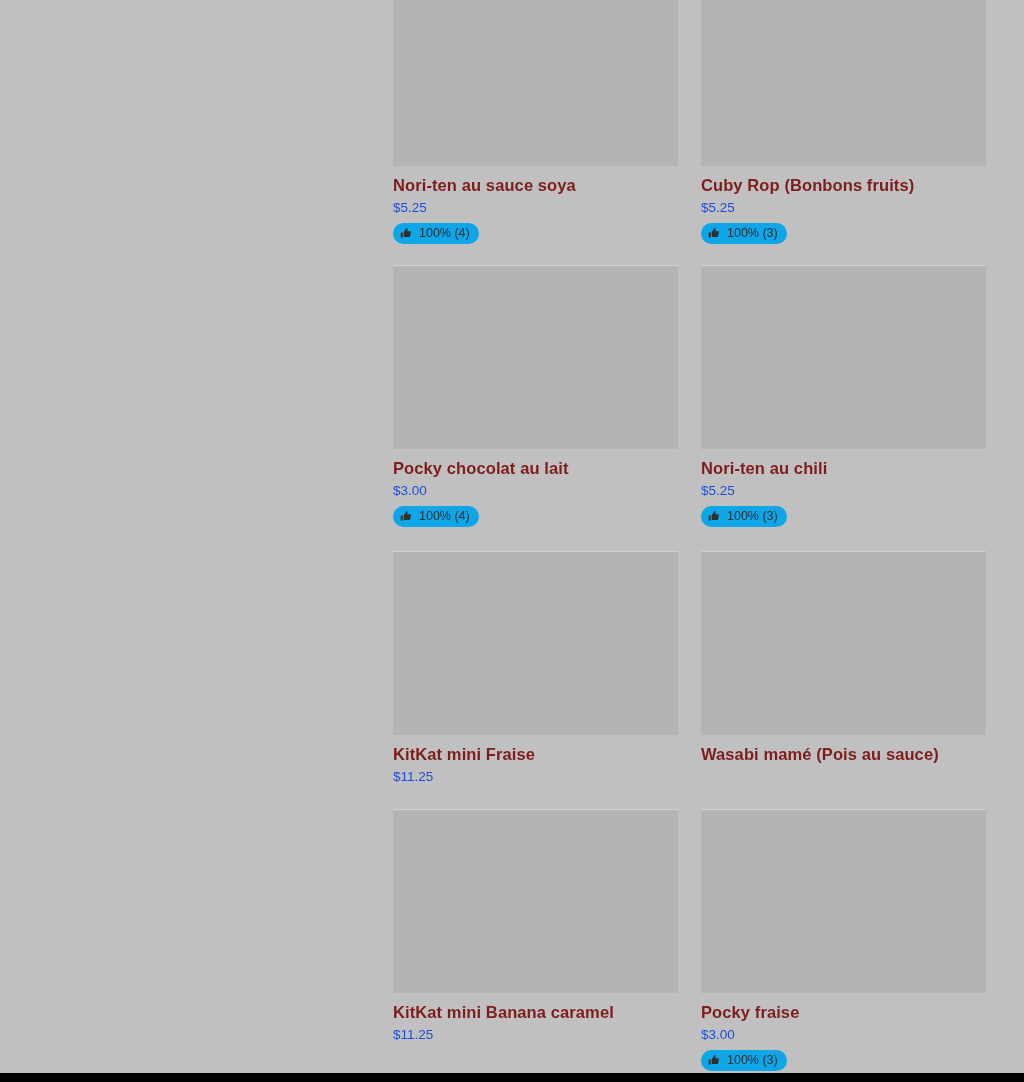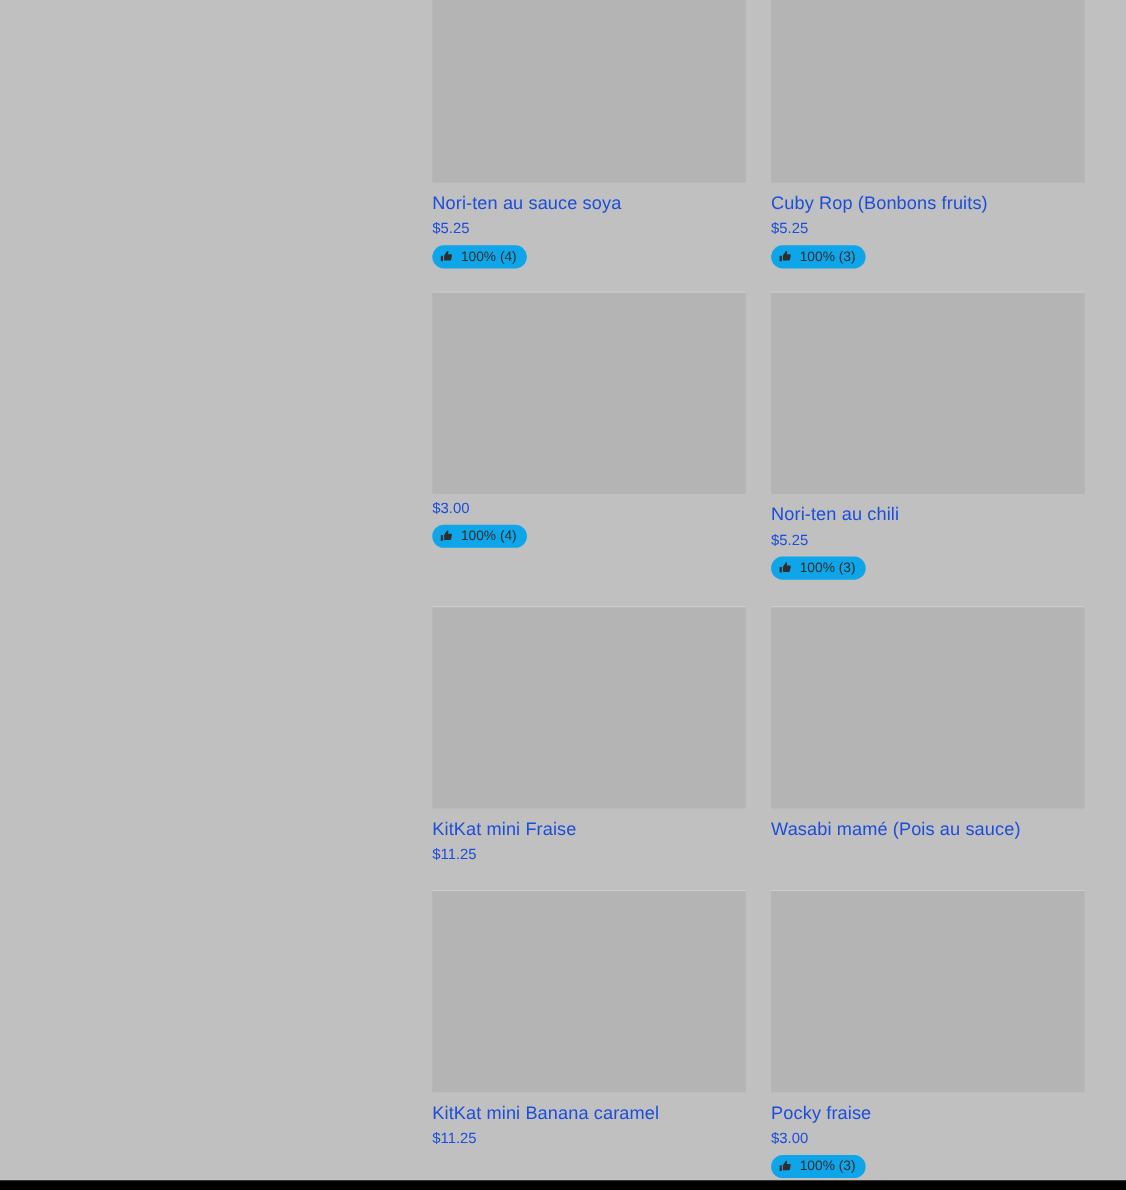--- a/index.html
+++ b/index.html
@@ -66,22 +66,22 @@
 
   .card-body {
     padding: 0;
   }
 
   .card-title {
     margin: 0;
     padding-top: 9px;
     font-size: 16.5px;
     line-height: 20px;
-    font-weight: 400;
-    color: #1d4ed8;
+    font-weight: 700;
+    color: #7f1d1d;
     letter-spacing: 0.1px;
     white-space: nowrap;
   }
 
   .card-price {
     margin: 0;
     padding-top: 5px;
     font-size: 13.5px;
     line-height: 16px;
     font-weight: 400;
@@ -167,20 +167,21 @@
                 </span>
                 <span class="rating-text">100% (3)</span>
               </div></div>
           </div>
         </div>
       </div>
       <div class="grid-row" style="top: 265px;">
         <div class="product-card col-left">
           <div class="card-thumb" style="height: 184px;"></div>
           <div class="card-body">
+            <div class="card-title">Pocky chocolat au lait</div>
             <div class="card-price">$3.00</div>
             <div class="rating-row"><div class="rating-badge">
                 <span class="thumbs-up-icon">
                   <svg viewBox="0 0 16 16" width="12" height="12" aria-hidden="true">
                     <path fill="#2e2e2e" d="M1.5 7.2h2.2V14H1.5a.6.6 0 0 1-.6-.6V7.8a.6.6 0 0 1 .6-.6z"></path>
                     <path fill="#2e2e2e" d="M5 7.1 8.3 2.1c.3-.5.9-.7 1.4-.4.4.2.6.7.5 1.1L9.6 5.6h3.6c.9 0 1.5.8 1.3 1.6l-1.1 5c-.1.6-.7 1-1.3 1H5.6a.6.6 0 0 1-.6-.6V7.1z"></path>
                   </svg>
                 </span>
                 <span class="rating-text">100% (4)</span>
               </div></div>

